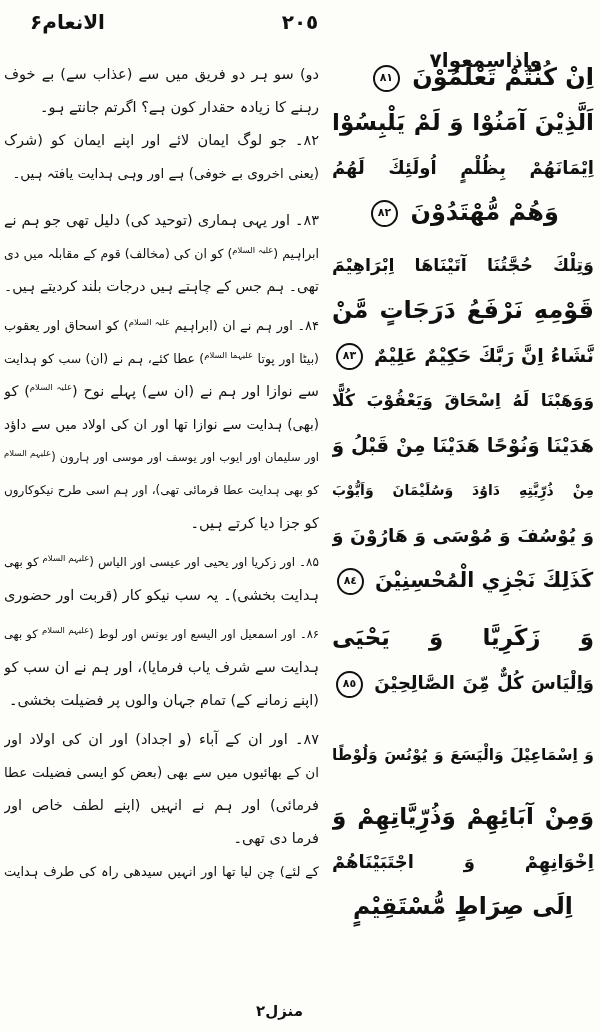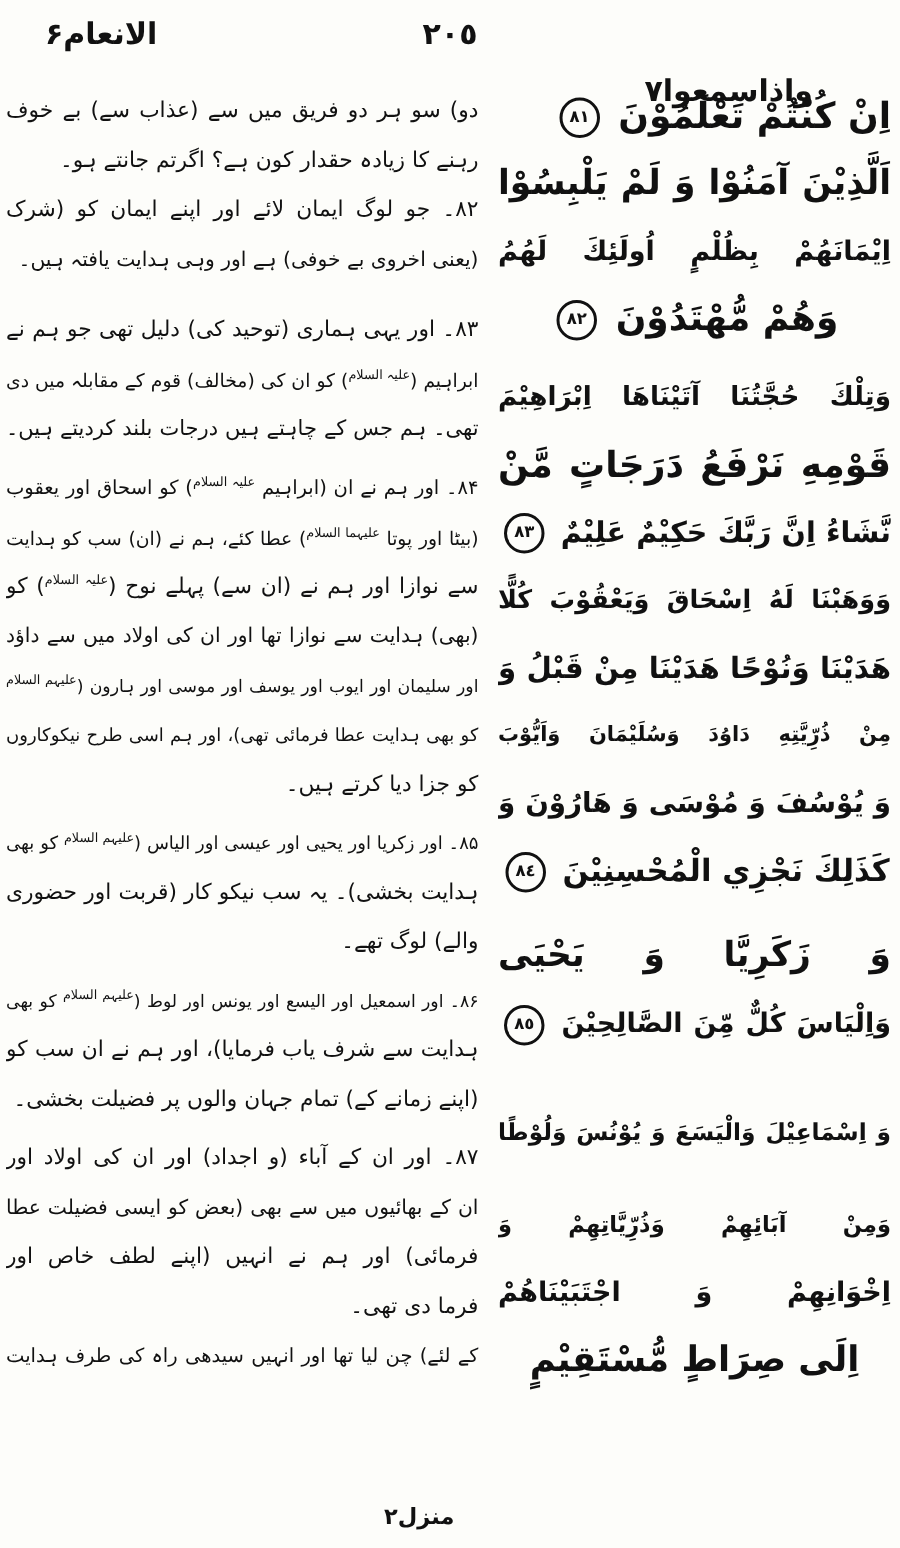--- a/index.html
+++ b/index.html
@@ -86,21 +86,21 @@
       <div class="aline center" style="font-size: 20.5px; white-space: normal;">كَذَلِكَ نَجْزِي الْمُحْسِنِيْنَ <span class="vcircle">٨٤</span></div>
     </div>
     <div class="agroup g3">
       <div class="aline" style="font-size: 23px; white-space: normal;">وَ زَكَرِيَّا وَ يَحْيَى وَعِيْسَى</div>
       <div class="aline" style="font-size: 18px; white-space: normal;">وَاِلْيَاسَ كُلٌّ مِّنَ الصَّالِحِيْنَ <span class="vcircle">٨٥</span></div>
     </div>
     <div class="agroup g4">
       <div class="aline" style="font-size: 15.5px; white-space: normal;">وَ اِسْمَاعِيْلَ وَالْيَسَعَ وَ يُوْنُسَ وَلُوْطًا</div>
     </div>
     <div class="agroup g5">
-      <div class="aline" style="font-size: 15px; white-space: normal;">وَمِنْ آبَائِهِمْ وَذُرِّيَّاتِهِمْ وَ</div>
+      <div class="aline" style="font-size: 23px; white-space: normal;">وَمِنْ آبَائِهِمْ وَذُرِّيَّاتِهِمْ وَ</div>
       <div class="aline" style="font-size: 18px; white-space: normal;">اِخْوَانِهِمْ وَ اجْتَبَيْنَاهُمْ وَهَدَيْنَاهُمْ</div>
       <div class="aline center" style="font-size: 23.5px; white-space: normal;">اِلَى صِرَاطٍ مُّسْتَقِيْمٍ </div>
     </div>
   </div>
 
 <div class="urdu-col" id="urduCol">
     <div class="upara p1">
       <div class="uline" style="white-space: normal;">دو) سو ہر دو فریق میں سے (عذاب سے) بے خوف</div>
       <div class="uline end" style="white-space: normal;">رہنے کا زیادہ حقدار کون ہے؟ اگرتم جانتے ہو۔</div>
     </div>
@@ -118,21 +118,20 @@
       <div class="uline" style="font-size: 12.5px; white-space: normal;">(بیٹا اور پوتا <span class="ssup">علیہما السلام</span>) عطا کئے، ہم نے (ان) سب کو ہدایت</div>
       <div class="uline" style="white-space: normal;">سے نوازا اور ہم نے (ان سے) پہلے نوح (<span class="ssup">علیہ السلام</span>) کو</div>
       <div class="uline" style="font-size: 13.5px; white-space: normal;">(بھی) ہدایت سے نوازا تھا اور ان کی اولاد میں سے داؤد</div>
       <div class="uline" style="font-size: 11.5px; white-space: normal;">اور سلیمان اور ایوب اور یوسف اور موسی اور ہارون (<span class="ssup">علیہم السلام</span></div>
       <div class="uline" style="font-size: 12px; white-space: normal;">کو بھی ہدایت عطا فرمائی تھی)، اور ہم اسی طرح نیکوکاروں</div>
       <div class="uline end" style="white-space: normal;">کو جزا دیا کرتے ہیں۔</div>
     </div>
     <div class="upara p5">
       <div class="uline" style="font-size: 12px; white-space: normal;">۸۵۔ اور زکریا اور یحیی اور عیسی اور الیاس (<span class="ssup">علیہم السلام</span> کو بھی</div>
       <div class="uline" style="white-space: normal;">ہدایت بخشی)۔ یہ سب نیکو کار (قربت اور حضوری</div>
-      <div class="uline end" style="white-space: normal;">والے) لوگ تھے۔</div>
     </div>
     <div class="upara p6">
       <div class="uline" style="font-size: 11.5px; white-space: normal;">۸۶۔ اور اسمعیل اور الیسع اور یونس اور لوط (<span class="ssup">علیہم السلام</span> کو بھی</div>
       <div class="uline" style="white-space: normal;">ہدایت سے شرف یاب فرمایا)، اور ہم نے ان سب کو</div>
       <div class="uline end" style="white-space: normal;">(اپنے زمانے کے) تمام جہان والوں پر فضیلت بخشی۔</div>
     </div>
     <div class="upara p7">
       <div class="uline" style="white-space: normal;">۸۷۔ اور ان کے آباء (و اجداد) اور ان کی اولاد اور</div>
       <div class="uline" style="font-size: 13.5px; white-space: normal;">ان کے بھائیوں میں سے بھی (بعض کو ایسی فضیلت عطا</div>
       <div class="uline" style="white-space: normal;">فرمائی) اور ہم نے انہیں (اپنے لطف خاص اور بزرگی</div>

